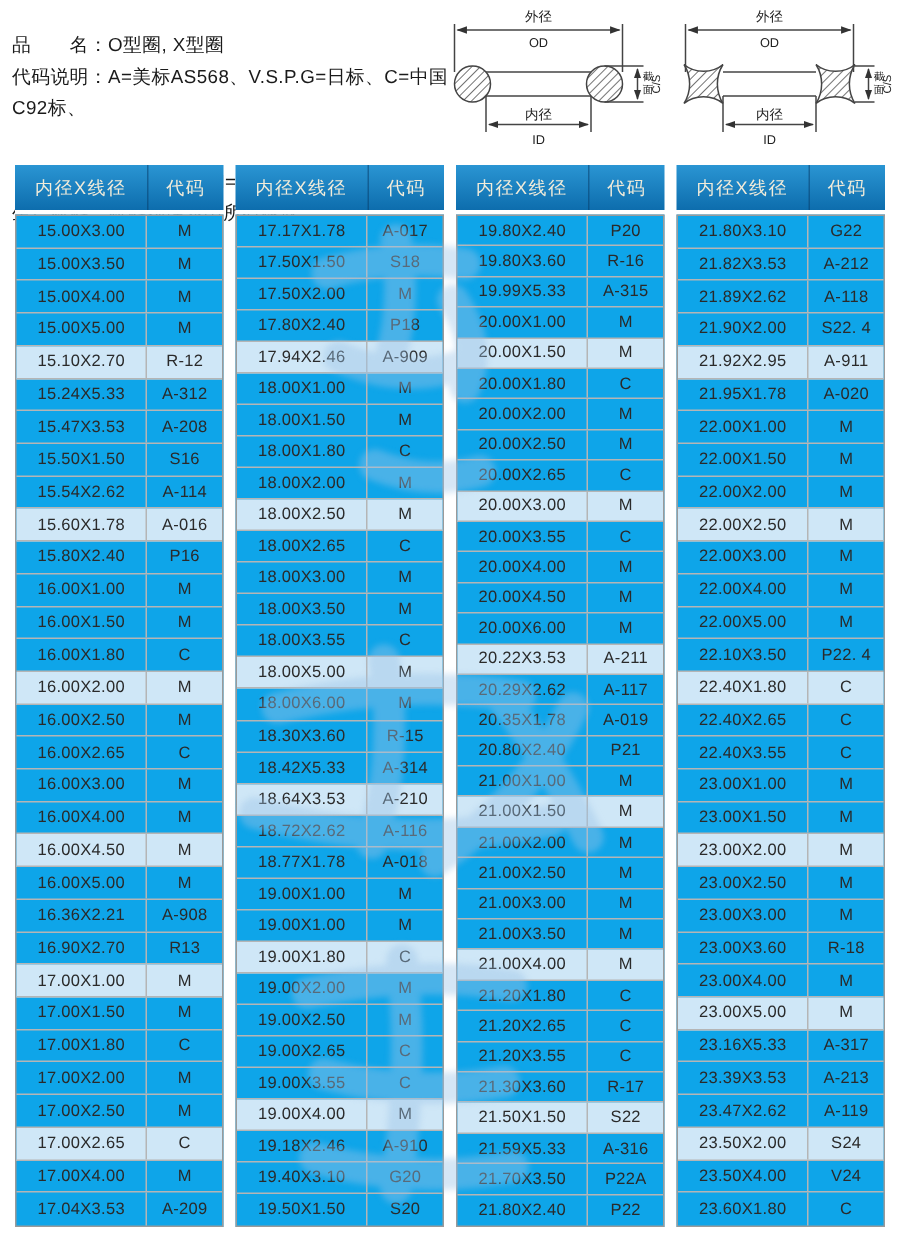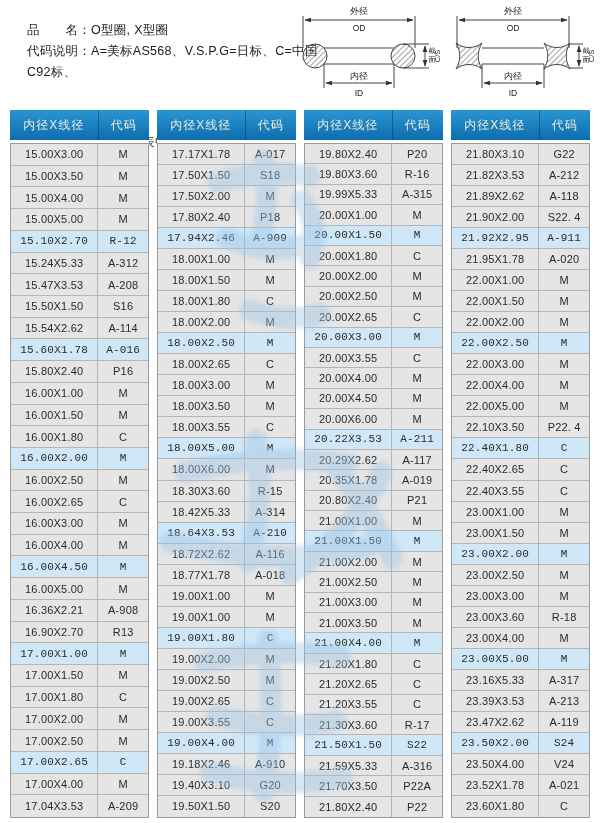--- a/index.html
+++ b/index.html
@@ -1,44 +1,44 @@
 <!DOCTYPE html>
 <html><head>
 <meta charset="utf-8">
 <style>
   html,body{margin:0;padding:0;background:#fff;width:600px;height:823px;overflow:hidden;
     font-family:"Liberation Sans","DejaVu Sans",sans-serif;color:#1a1a1a;}
   .page{position:relative;width:600px;height:823px;background:#fff;}
 
   
-  .info{position:absolute;left:27px;top:20px;width:300px;font-size:12.5px;line-height:21px;
+  .info{position:absolute;left:8px;top:20px;width:300px;font-size:12.5px;line-height:21px;
     font-weight:500;letter-spacing:.3px;}
   .info .row2b{padding-left:76px;margin-top:28px;}
 
   
   .diag{position:absolute;top:4px;}
   .diag.oring{left:298px;}
   .diag.xring{left:452px;}
   .diag svg text{font-family:"Liberation Sans","DejaVu Sans",sans-serif;fill:#222;}
 
   
   .tables{position:absolute;left:10px;top:110px;width:580px;height:708px;
     display:grid;grid-template-columns:repeat(4,1fr);column-gap:8px;z-index:1;}
   .otable{display:flex;flex-direction:column;}
   .thead{height:30px;flex:0 0 30px;display:flex;
     background:linear-gradient(#2a95d3,#0d6dad);
     color:#f2ecda;font-size:12px;letter-spacing:1px;}
   .thead .h1{width:63%;display:flex;align-items:center;justify-content:center;
     border-right:1px solid rgba(8,64,110,.55);}
   .thead .h2{flex:1;display:flex;align-items:center;justify-content:center;}
   .tgap{height:3px;flex:0 0 3px;background:#fff;}
-  .tbody{flex:1;display:grid;grid-auto-rows:1fr;border:1px solid #9a9a9a;background:#e5e5e5;}
+  .tbody{flex:1;display:grid;grid-auto-rows:1fr;border:1px solid #9a9a9a;background:#0ea5e9;}
   .trow{display:flex;font-size:11px;color:#2a2a2a;letter-spacing:.2px;}
   .trow:not(:last-child){border-bottom:1px solid #b5b5b5;}
-  .trow.hl{background:#cfe7f7;font-family:Liberation Mono, monospace;}
+  .trow.hl{background:#cfe7f7;}
   .trow .c1{width:63%;display:flex;align-items:center;justify-content:center;
     border-right:1px solid #b5b5b5;}
   .trow .c2{flex:1;display:flex;align-items:center;justify-content:center;}
 
   
   .wm{position:absolute;left:0;top:0;z-index:2;pointer-events:none;filter:blur(2px);}
 </style>
 </head>
 <body>
 
@@ -654,24 +654,20 @@
           </div>
           <div class="trow hl">
             <div class="c1">23.50X2.00</div>
             <div class="c2">S24</div>
           </div>
           <div class="trow">
             <div class="c1">23.50X4.00</div>
             <div class="c2">V24</div>
           </div>
           <div class="trow">
-            <div class="c1">23.52X1.78</div>
-            <div class="c2">A-021</div>
-          </div>
-          <div class="trow">
             <div class="c1">23.60X1.80</div>
             <div class="c2">C</div>
           </div>
         </div>
     </div>
   </div>
 
   <svg class="wm" width="600" height="823" viewBox="0 0 600 823">
     <g stroke="#9cc4e8" stroke-width="21" stroke-linecap="round" fill="none" opacity="0.42">
       <path d="M218,182 q46,-13 92,-6"></path>

